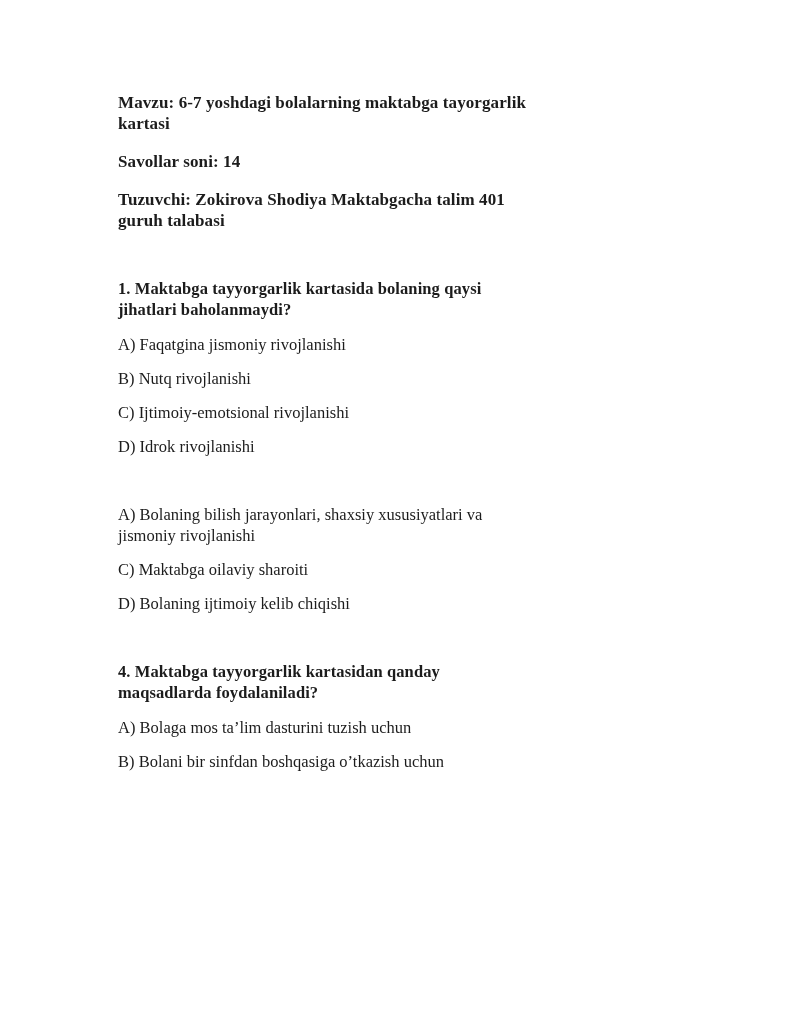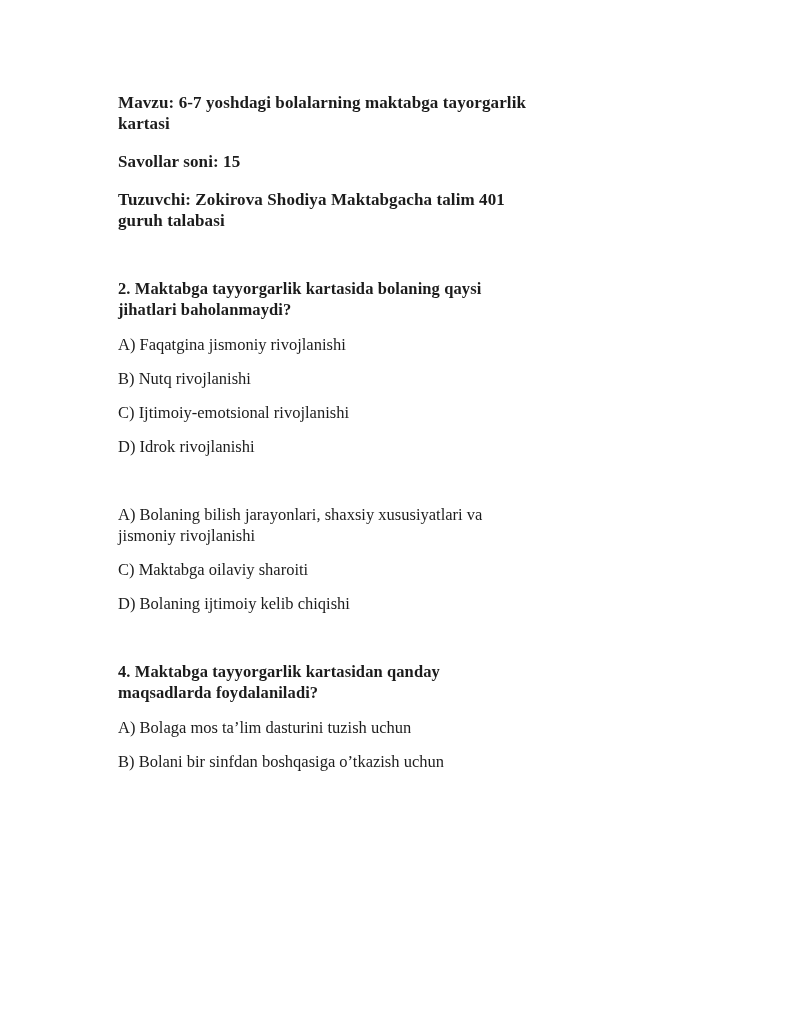--- a/index.html
+++ b/index.html
@@ -43,26 +43,26 @@
     font-family: Liberation Serif, serif;
   }
 </style>
 </head>
 <body>
 
 <div class="doc">
 
   <header>
     <p class="h">Mavzu: 6-7 yoshdagi bolalarning maktabga tayorgarlik kartasi</p>
-    <p class="h">Savollar soni: 15</p>
+    <p class="h">Savollar soni: 14</p>
     <p class="h">Tuzuvchi: Zokirova Shodiya Maktabgacha talim 401 guruh talabasi</p>
   </header>
 
   <section class="question">
-    <p class="qt">2. Maktabga tayyorgarlik kartasida bolaning qaysi jihatlari baholanmaydi?</p>
+    <p class="qt">1. Maktabga tayyorgarlik kartasida bolaning qaysi jihatlari baholanmaydi?</p>
     <p class="opt">A) Faqatgina jismoniy rivojlanishi</p>
     <p class="opt">B) Nutq rivojlanishi</p>
     <p class="opt">C) Ijtimoiy-emotsional rivojlanishi</p>
     <p class="opt">D) Idrok rivojlanishi</p>
   </section>
 
 
   <section class="question">
     <p class="opt">A) Bolaning bilish jarayonlari, shaxsiy xususiyatlari va jismoniy rivojlanishi</p>
     <p class="opt">C) Maktabga oilaviy sharoiti</p>

